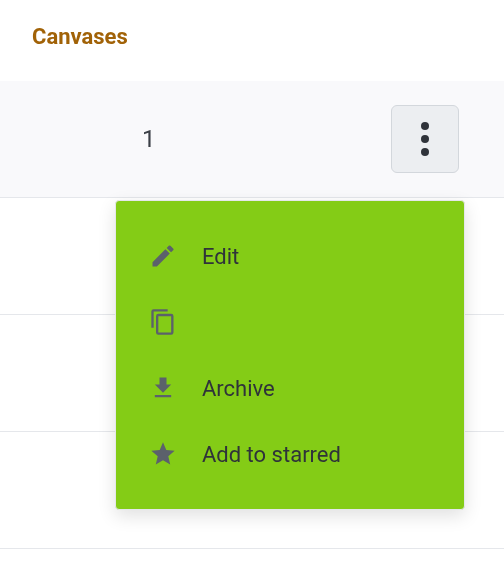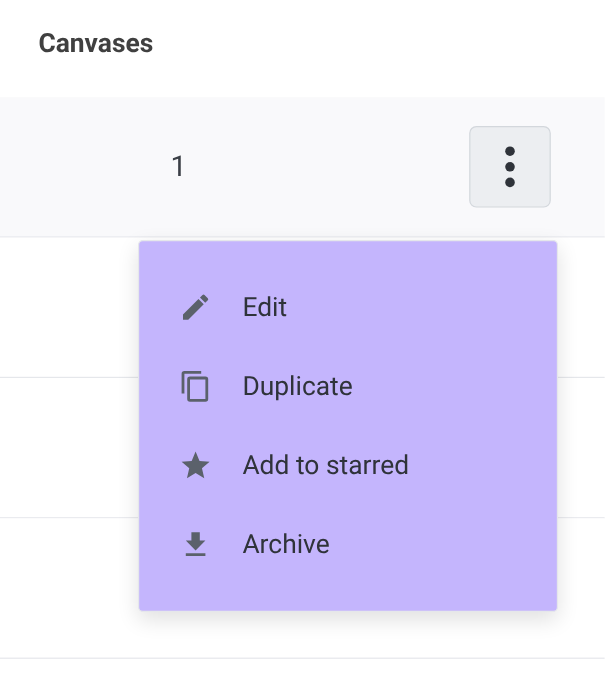--- a/index.html
+++ b/index.html
@@ -17,21 +17,21 @@
     }
     .header {
       display: flex;
       justify-content: space-between;
       padding: 24px 32px 32px 32px;
       background: #fff;
     }
     .header-label {
       font-size: 22px;
       font-weight: 700;
-      color: #404040;
+      color: #a16207;
     }
     .row {
       height: 117px;
       border-bottom: 1px solid #e5e7eb;
       background: #f9f9fb;
       position: relative;
       display: flex;
       align-items: center;
     }
     .row:nth-of-type(2) {
@@ -71,21 +71,21 @@
       width: 8px;
       height: 8px;
       border-radius: 50%;
       background: #2f333a;
     }
     .dropdown {
       position: absolute;
       top: 200px;
       left: 115px;
       width: 350px;
-      background: #c4b5fd;
+      background: #84cc16;
       border: 1px solid #e5e7eb;
       border-radius: 4px;
       box-shadow: 0 6px 18px rgba(0,0,0,0.12);
       padding: 22px 0;
       z-index: 10;
     }
     .dropdown-item {
       display: flex;
       align-items: center;
       padding: 18px 32px;
@@ -138,34 +138,33 @@
     </div>
     <div class="dropdown-label">Edit</div>
   </div>
 
   <div class="dropdown-item">
     <div class="dropdown-icon">
       <svg viewBox="0 0 24 24" width="28" height="28" fill="#5b616b">
         <path d="M16 1H4a2 2 0 0 0-2 2v14h2V3h12V1zm3 4H8a2 2 0 0 0-2 2v14a2 2 0 0 0 2 2h11a2 2 0 0 0 2-2V7a2 2 0 0 0-2-2zm0 16H8V7h11v14z"></path>
       </svg>
     </div>
-    <div class="dropdown-label">Duplicate</div>
+  </div>
+
+  <div class="dropdown-item">
+    <div class="dropdown-icon">
+      <svg viewBox="0 0 24 24" width="28" height="28" fill="#5b616b">
+        <path d="M19 9h-4V3H9v6H5l7 7 7-7zM5 18v2h14v-2H5z"></path>
+      </svg>
+    </div>
+    <div class="dropdown-label">Archive</div>
   </div>
 
   <div class="dropdown-item">
     <div class="dropdown-icon">
       <svg viewBox="0 0 24 24" width="28" height="28" fill="#5b616b">
         <path d="M12 17.27L18.18 21l-1.64-7.03L22 9.24l-7.19-.61L12 2 9.19 8.63 2 9.24l5.46 4.73L5.82 21z"></path>
       </svg>
     </div>
     <div class="dropdown-label">Add to starred</div>
   </div>
 
-  <div class="dropdown-item">
-    <div class="dropdown-icon">
-      <svg viewBox="0 0 24 24" width="28" height="28" fill="#5b616b">
-        <path d="M19 9h-4V3H9v6H5l7 7 7-7zM5 18v2h14v-2H5z"></path>
-      </svg>
-    </div>
-    <div class="dropdown-label">Archive</div>
-  </div>
-
 </div>
 
 </body></html>

